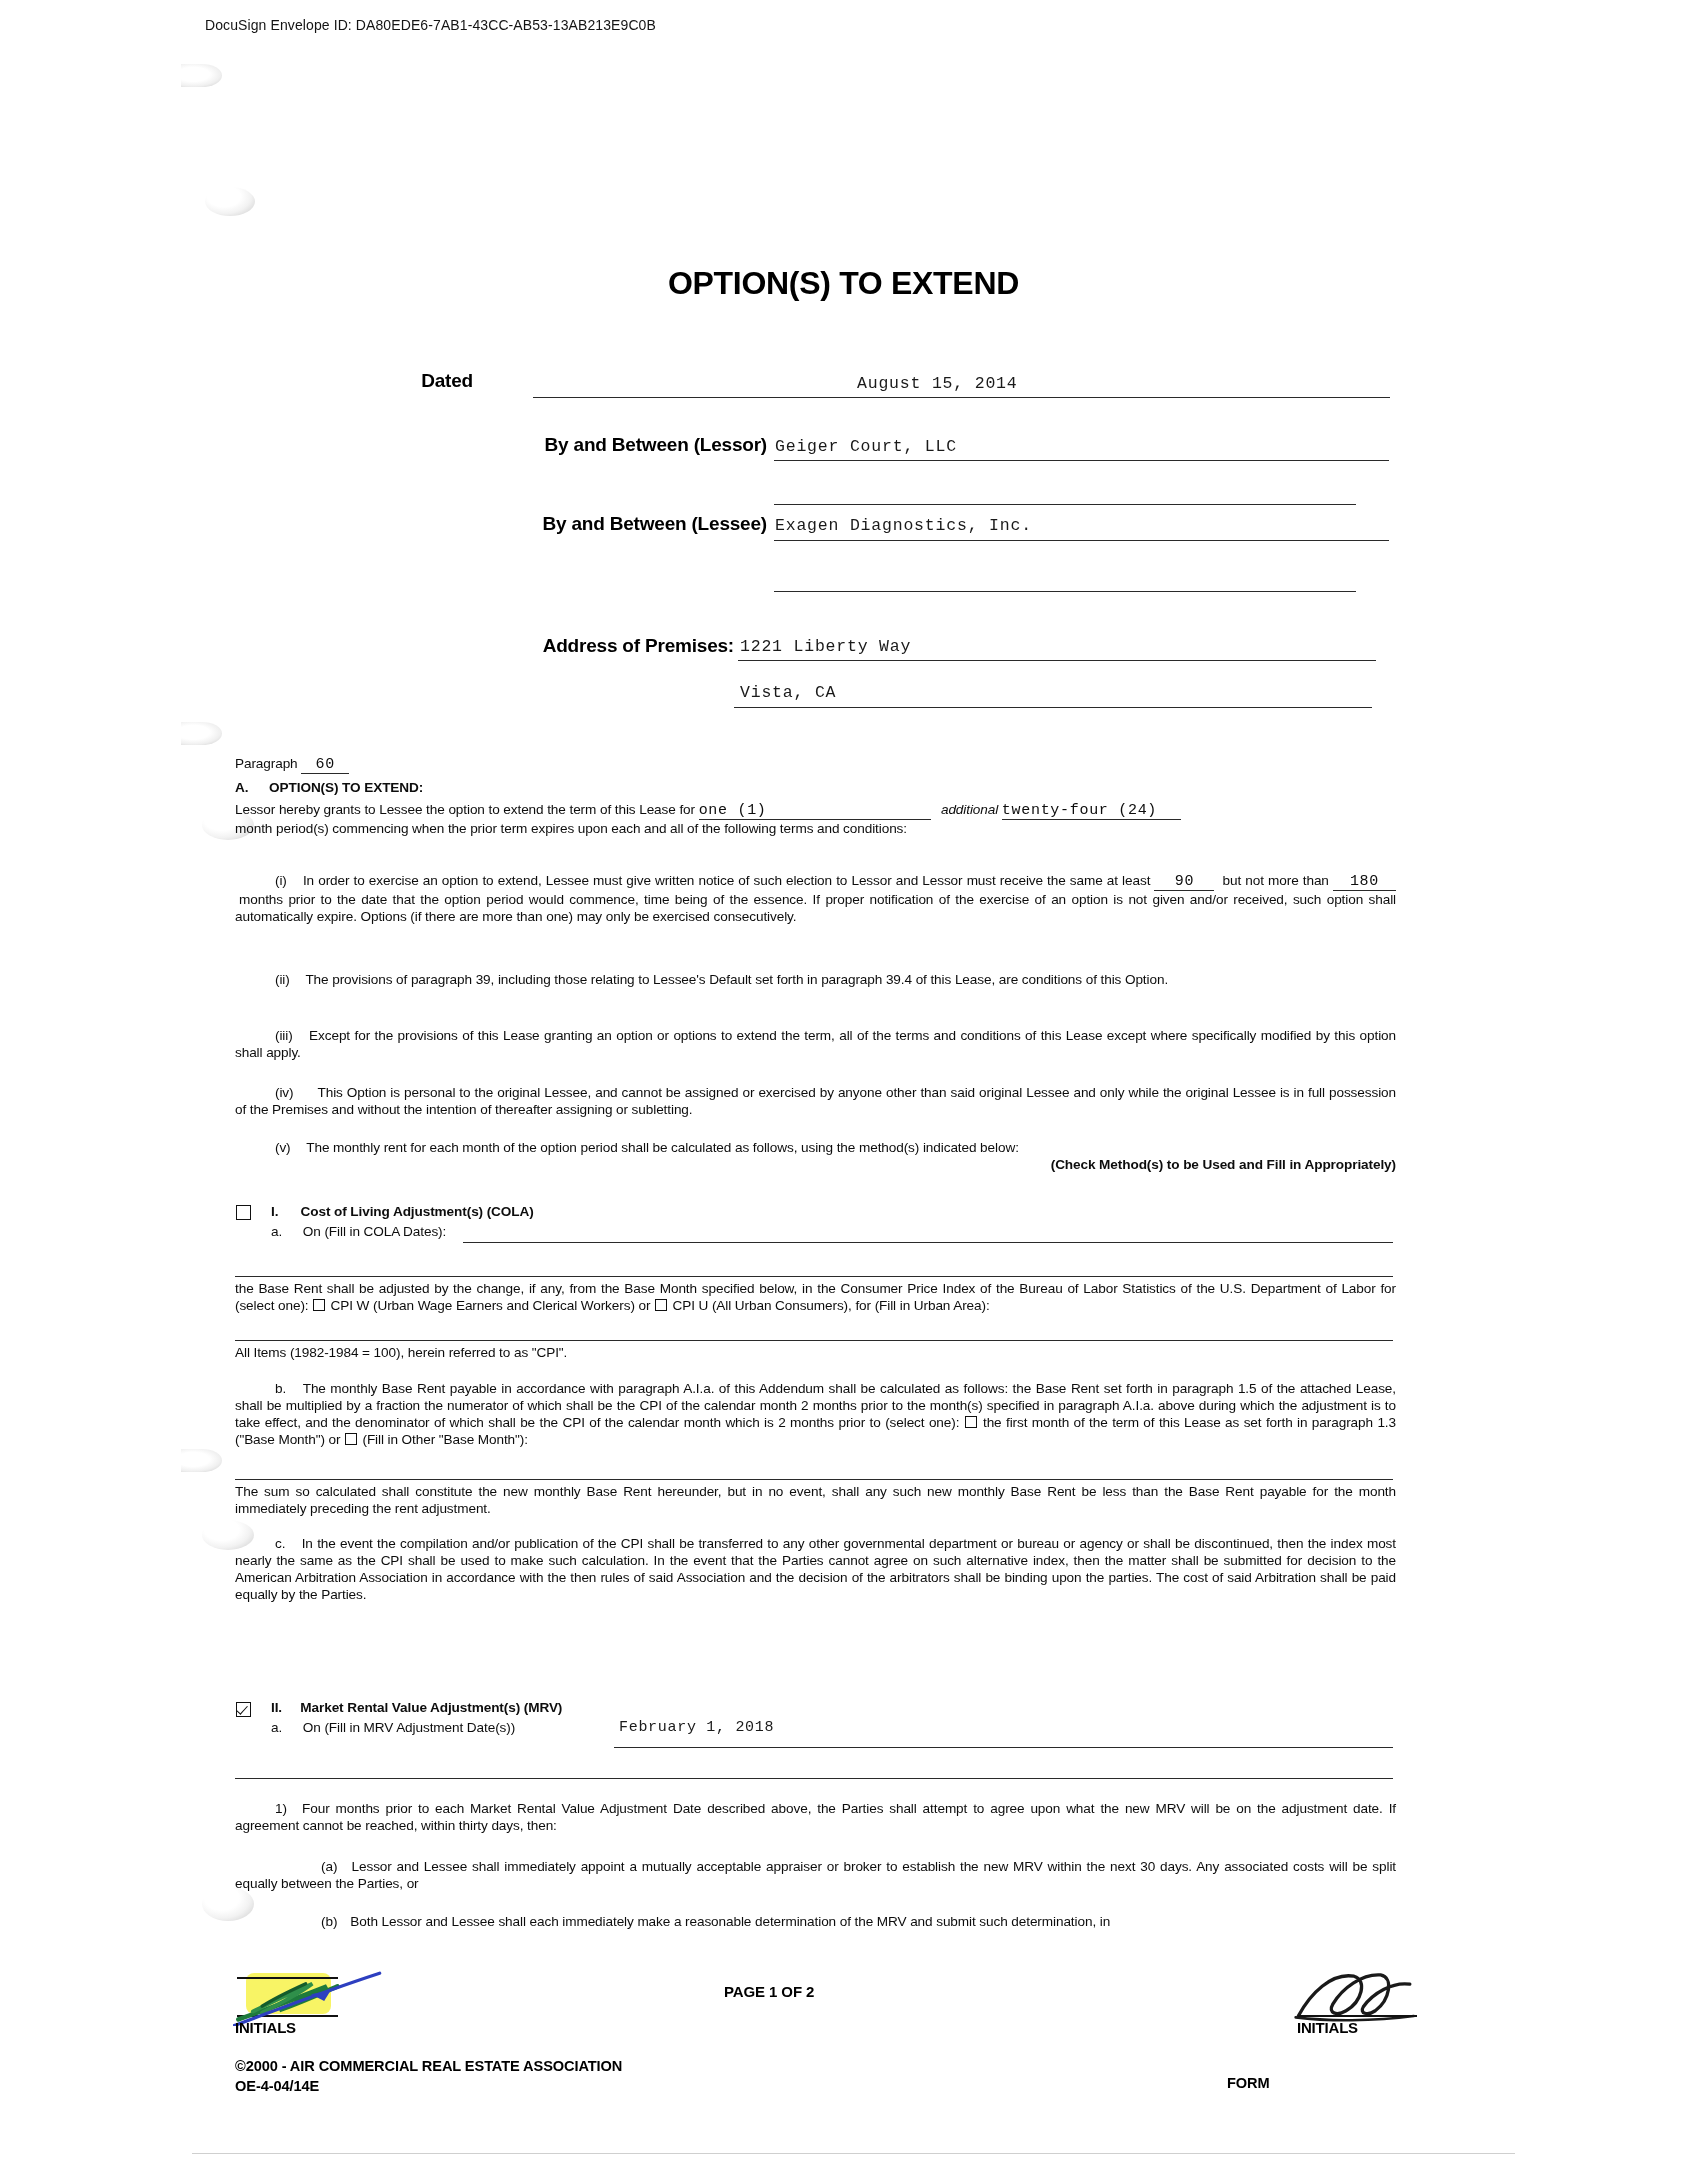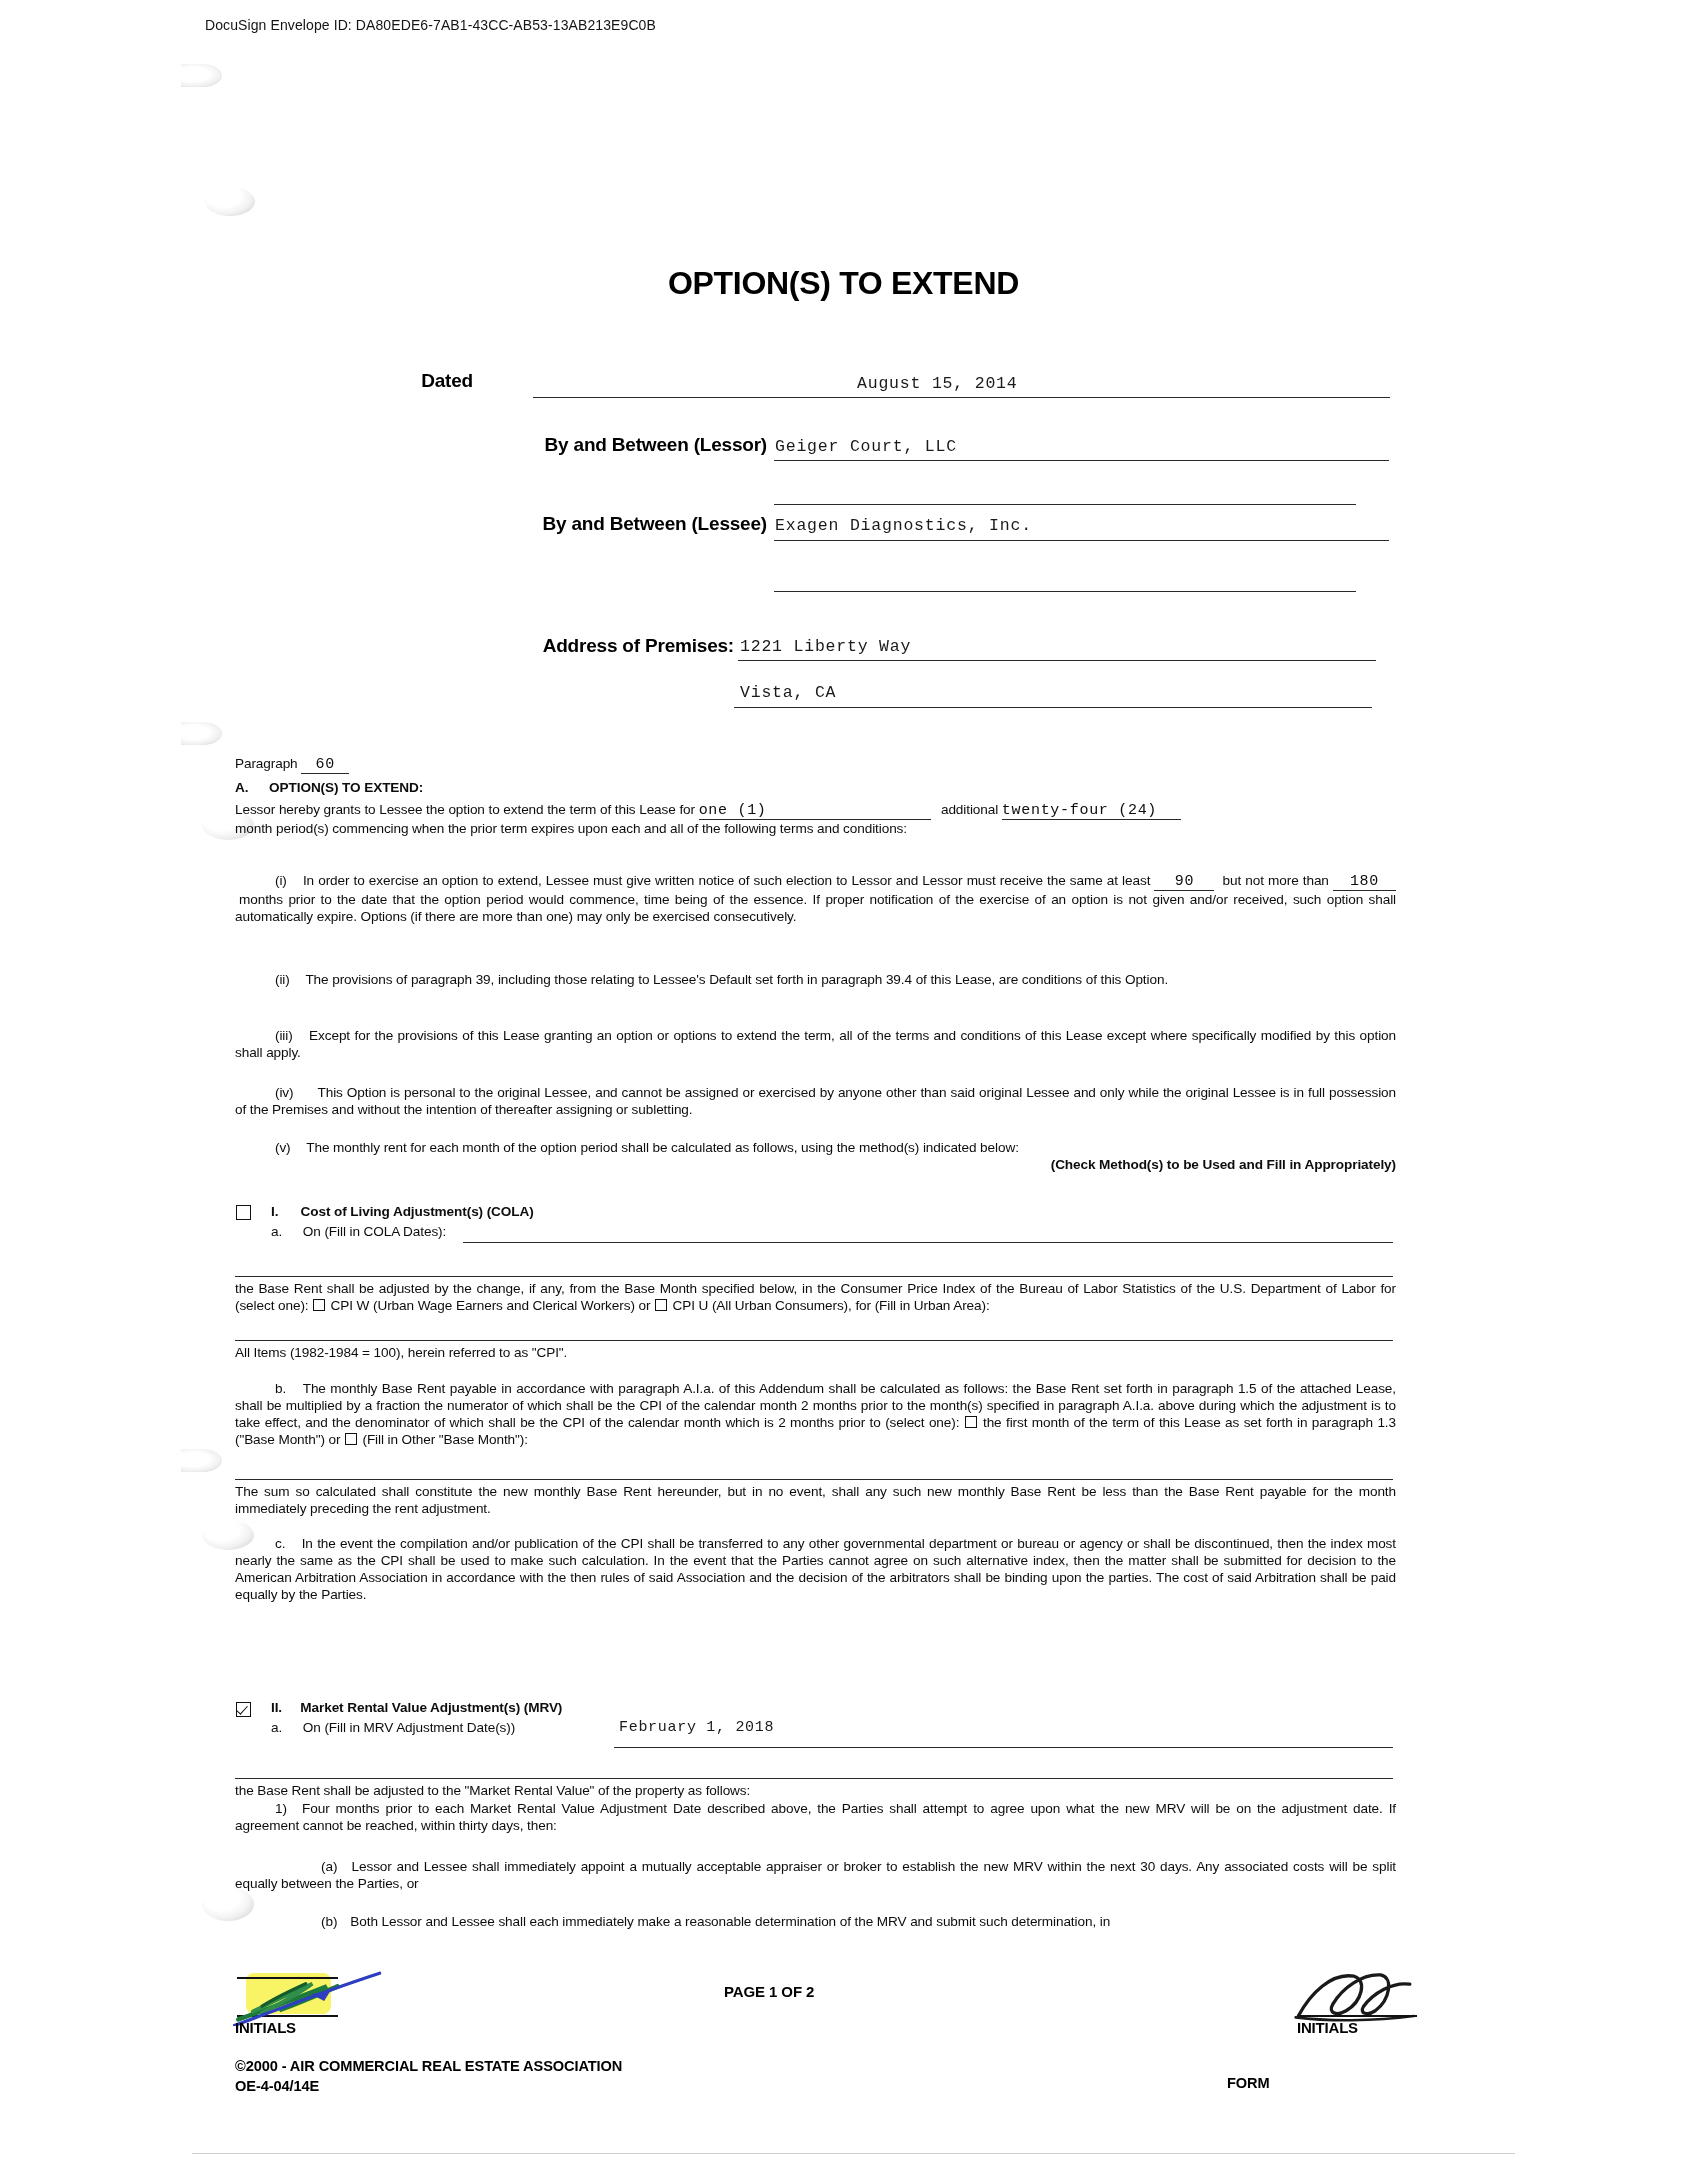--- a/index.html
+++ b/index.html
@@ -286,21 +286,21 @@
   </div>
 
   <div class="body-txt" style="left:235px;top:779px;width:463px;">
     <span class="b">A.</span>
     <span class="b" style="margin-left:17px;">OPTION(S) TO EXTEND:</span>
   </div>
 
   <div class="body-txt" style="left:235px;top:801px;width:1161px;text-align:left;">
     <span>Lessor hereby grants to Lessee the option to extend the term of this Lease for</span>
     <span class="ul-inline mono" style="min-width:232px;text-align:left;">one (1)</span>
-    <span style="margin-left:6.6px;">additional</span>
+    <span style="margin-left:6.6px;font-style:italic;">additional</span>
     <span class="ul-inline mono" style="min-width:179px;text-align:left;">twenty-four (24)</span>
     <br>
     <span>month period(s) commencing when the prior term expires upon each and all of the following terms and conditions:</span>
   </div>
 
   <div class="body-txt" style="left:235px;top:872px;width:1161px;">
     <span class="ind"></span><span>(i)</span>
     <span style="margin-left:12px;">In order to exercise an option to extend, Lessee must give written notice of such election to Lessor and Lessor must receive the same at least</span>
     <span class="ul-inline mono" style="min-width:60px;">90</span>
     <span style="margin-left:4px;">but not more than</span>
@@ -378,21 +378,20 @@
     <span class="b" style="margin-left:14.6px;">Market Rental Value Adjustment(s) (MRV)</span>
   </div>
   <div class="body-txt" style="left:271px;top:1719px;width:662px;">
     <span>a.</span>
     <span style="margin-left:17px;">On (Fill in MRV Adjustment Date(s))</span>
   </div>
   <div class="fld-line" style="left:614px;top:1747px;width:779px;"></div>
   <div class="fld-val mono" style="left:619px;top:1719px;">February 1, 2018</div>
   <div class="rule" style="left:235px;top:1778px;width:1158px;"></div>
 
-  <div class="body-txt" style="left:235px;top:1782px;width:1161px;text-align:left;">the Base Rent shall be adjusted to the "Market Rental Value" of the property as follows:</div>
 
   <div class="body-txt" style="left:235px;top:1800px;width:1161px;">
     <span class="ind"></span><span>1)</span>
     <span style="margin-left:9.3px;">Four months prior to each Market Rental Value Adjustment Date described above, the Parties shall attempt to agree upon what the new MRV will be on the adjustment date.  If agreement cannot be reached, within thirty days, then:</span>
   </div>
 
   <div class="body-txt" style="left:235px;top:1858px;width:1161px;">
     <span class="ind" style="width:86px;"></span><span>(a)</span>
     <span style="margin-left:9.3px;">Lessor and Lessee shall immediately appoint a mutually acceptable appraiser or broker to establish the new MRV within the next 30 days.  Any associated costs will be split equally between the Parties, or</span>
   </div>

